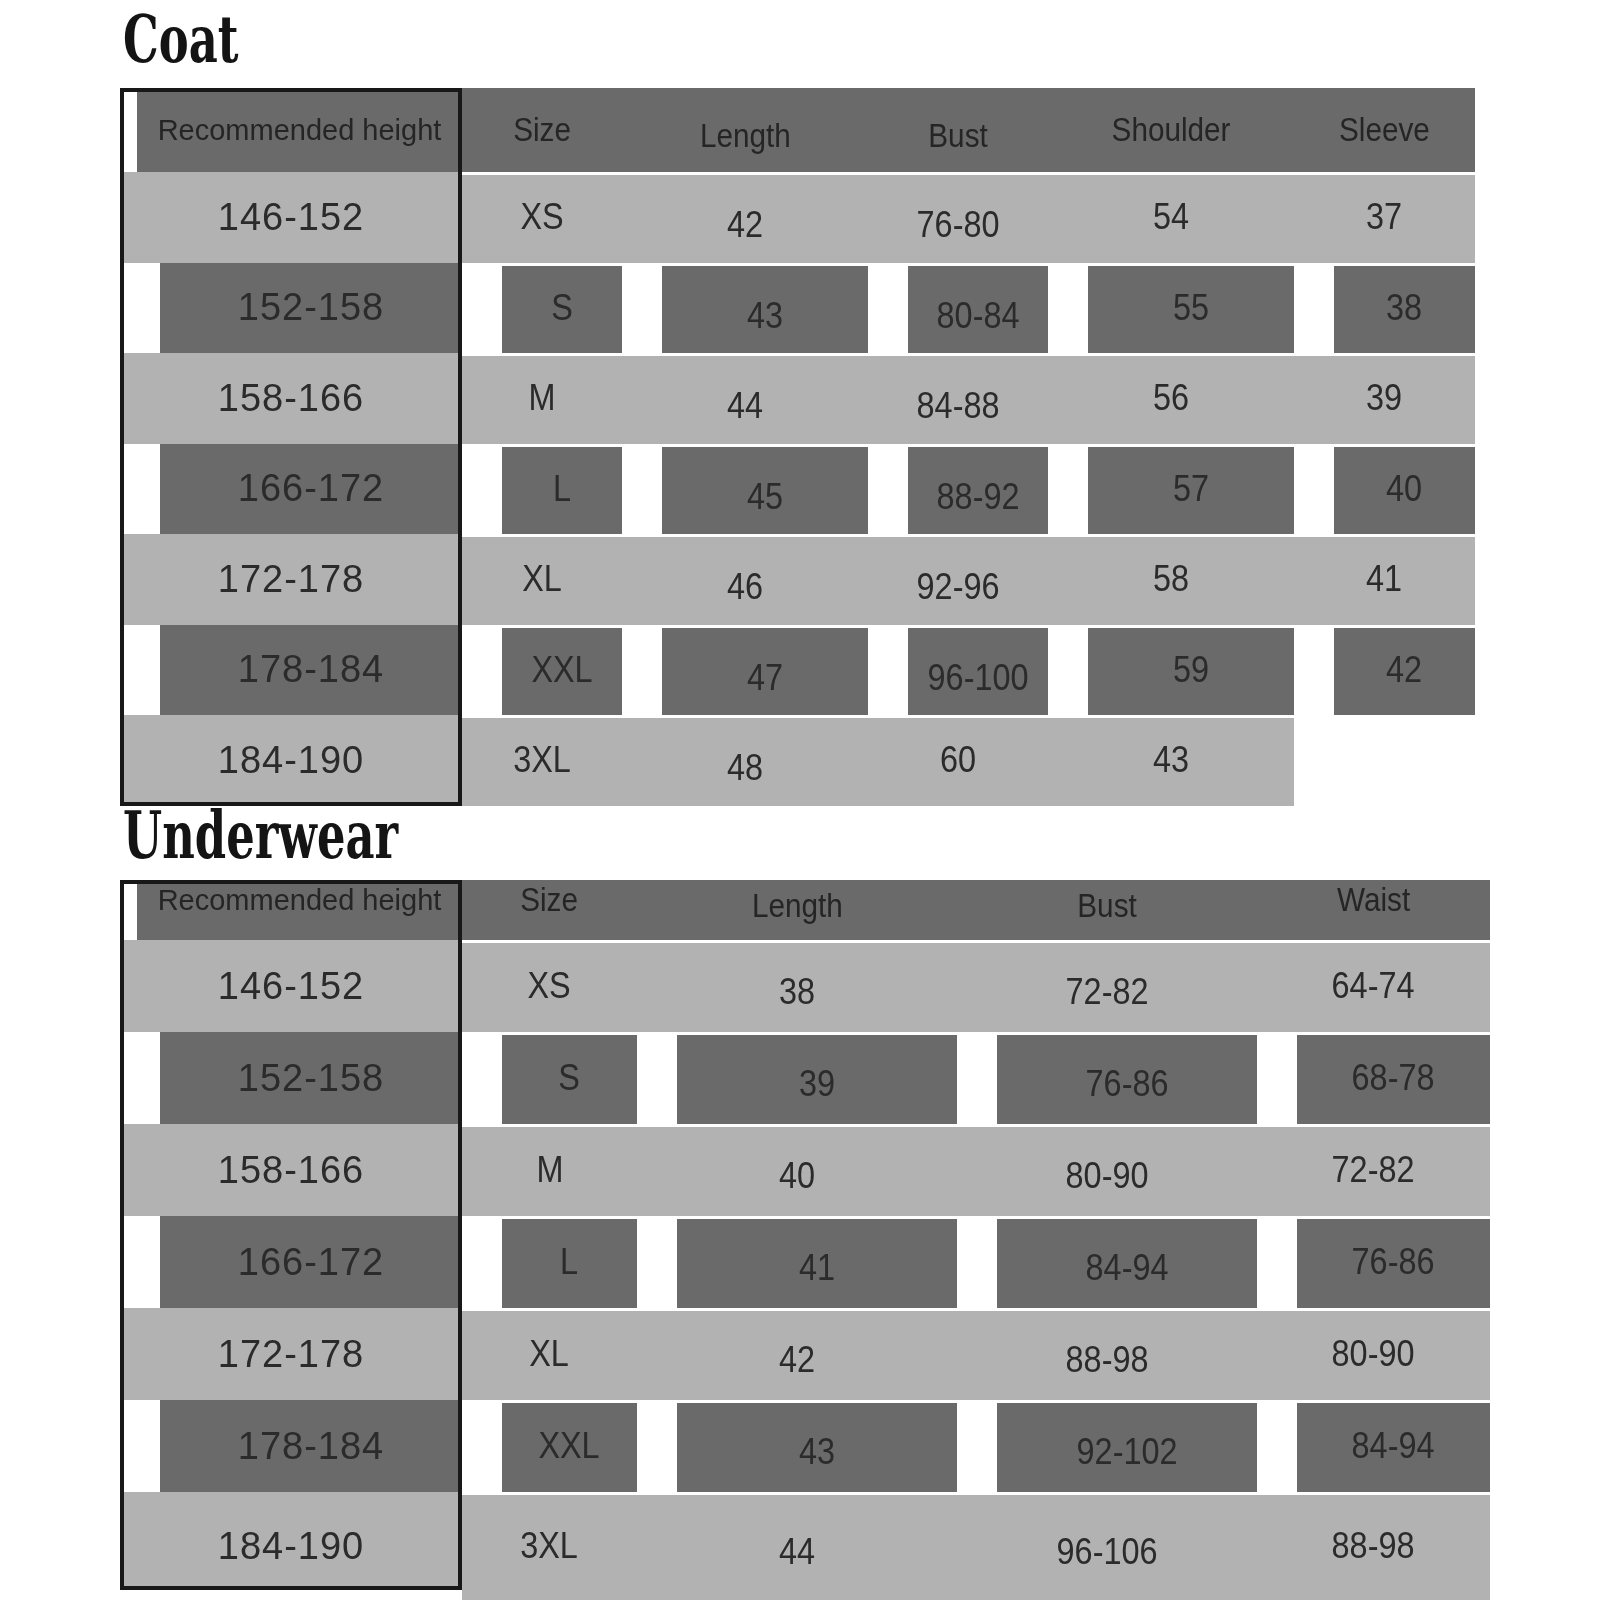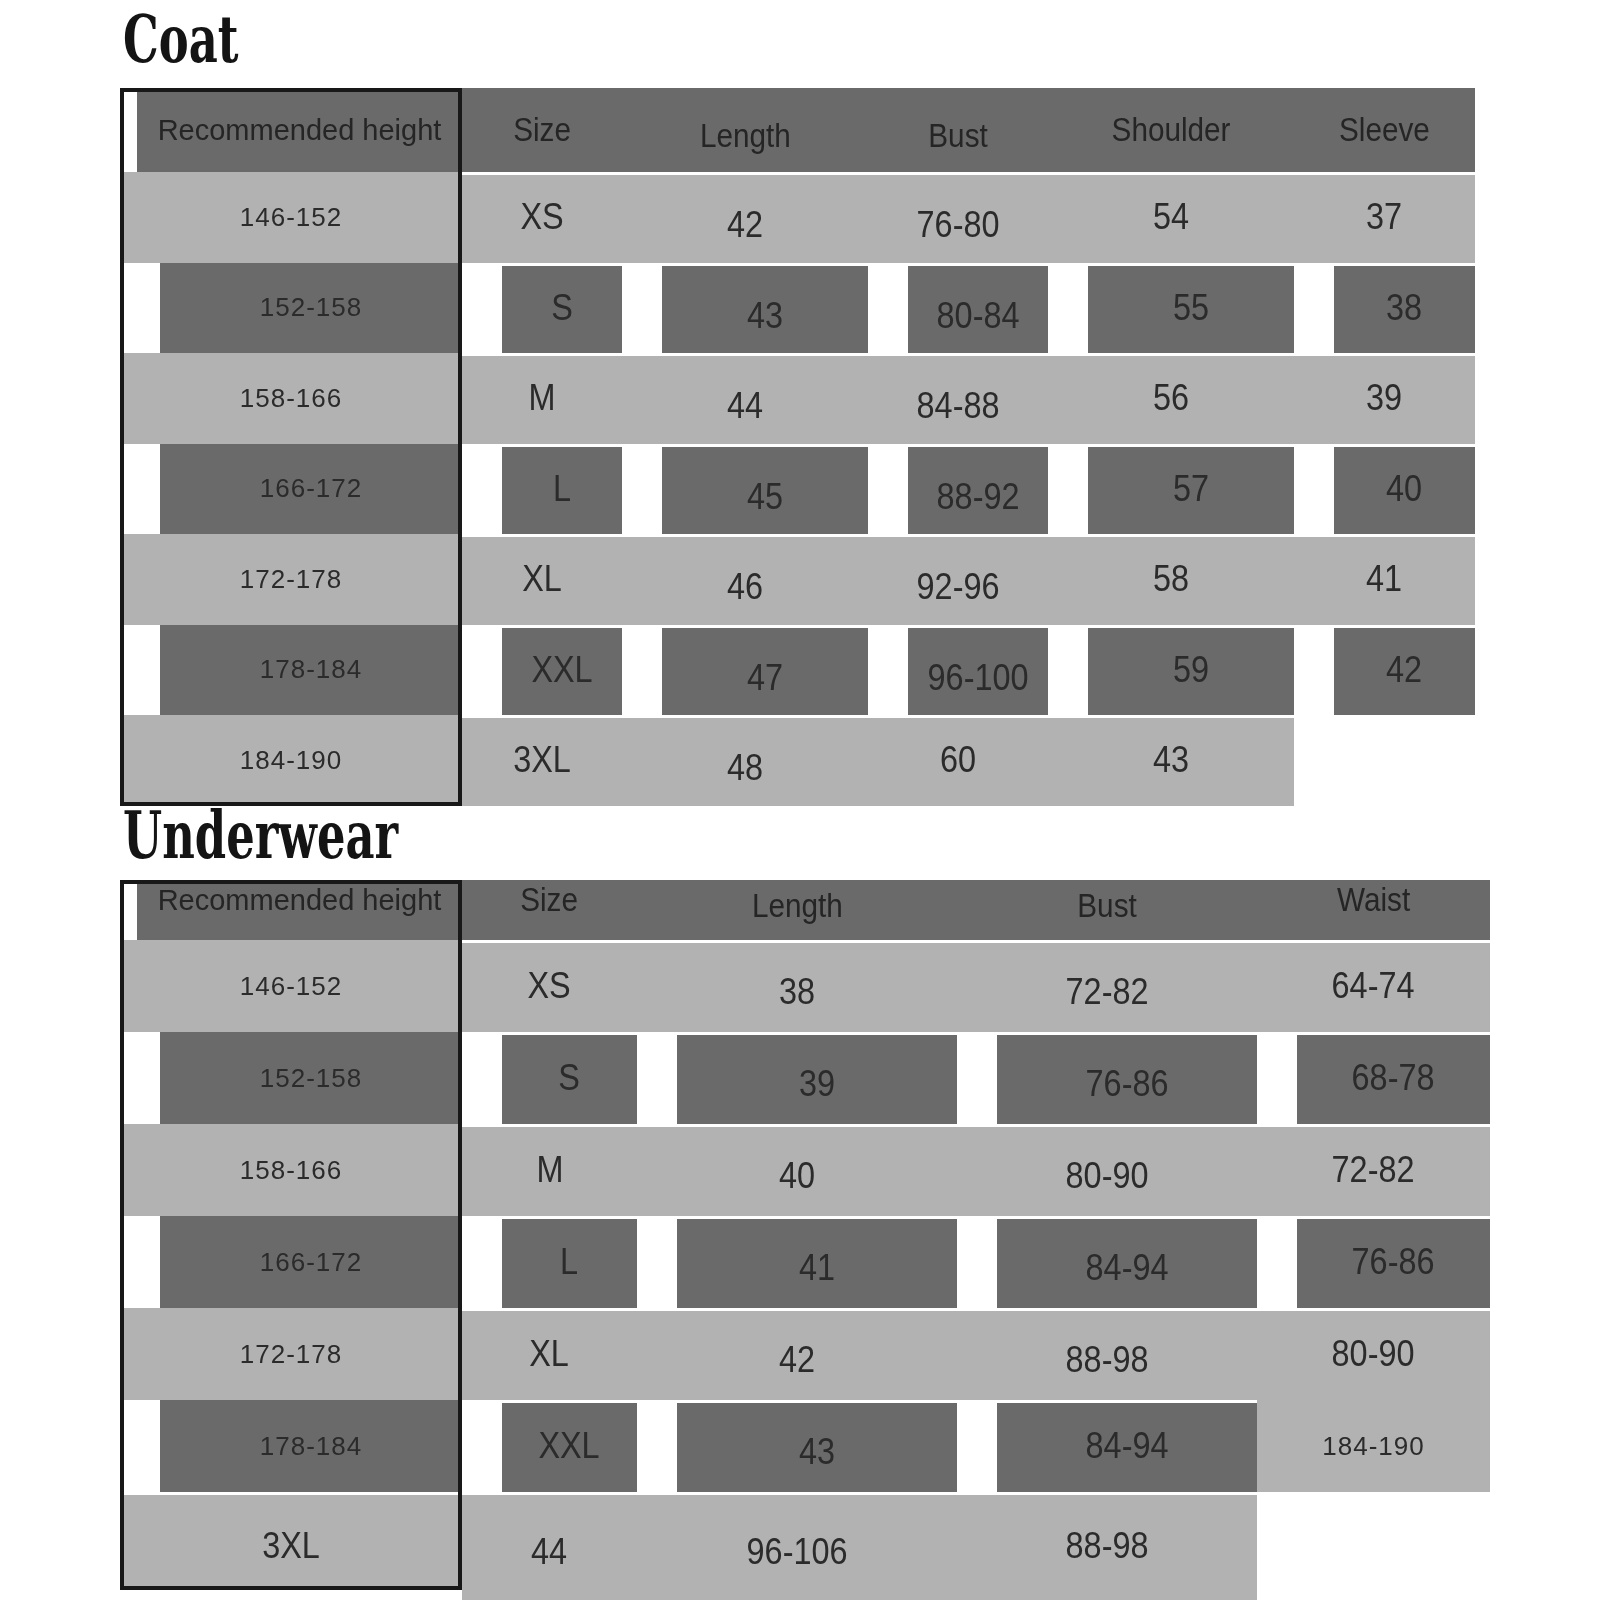--- a/index.html
+++ b/index.html
@@ -39,21 +39,21 @@
     grid-template-rows:60px repeat(6,92px) 108px;
   }
   .cell{
     display:flex;align-items:center;justify-content:center;
     color:var(--cell-text);font-size:36px;overflow:visible;
   }
   .cell span{white-space:nowrap;}
   .lt{background:var(--row-light);}
   .dk{background:var(--row-dark);margin-left:40px;}
   .hd{background:var(--header-bg);color:var(--header-text);font-size:33px;}
-  .c1{font-size:26px;letter-spacing:1px;}
+  .c1{font-size:38px;letter-spacing:1px;}
   .c1.hd{font-size:29px;letter-spacing:0;margin-left:17px;}
   .gap{box-shadow:inset 0 3px 0 0 var(--gap-white);}
   
   .sx{transform:scaleX(.9);}
   .sxd6{transform:translateY(6px) scaleX(.9);}
   .sxd8{transform:translateY(8px) scaleX(.9);}
   .sxu4{transform:translateY(-4px) scaleX(.9);}
   .sxu10{transform:translateY(-10px) scaleX(.9);}
   .u10{transform:translateY(-10px);}
   .bline{position:absolute;background:var(--border-black);}
@@ -324,20 +324,23 @@
   <div class="cell dk c1">
       <span>178-184</span>
     </div>
   <div class="cell dk gap">
       <span class="sx">XXL</span>
     </div>
   <div class="cell dk gap">
       <span class="sxd6">43</span>
     </div>
   <div class="cell dk gap">
+      <span class="sxd6">92-102</span>
+    </div>
+  <div class="cell dk gap">
       <span class="sx">84-94</span>
     </div>
 
   <div class="cell lt c1">
       <span>184-190</span>
     </div>
   <div class="cell lt gap">
       <span class="sx">3XL</span>
     </div>
   <div class="cell lt gap">

